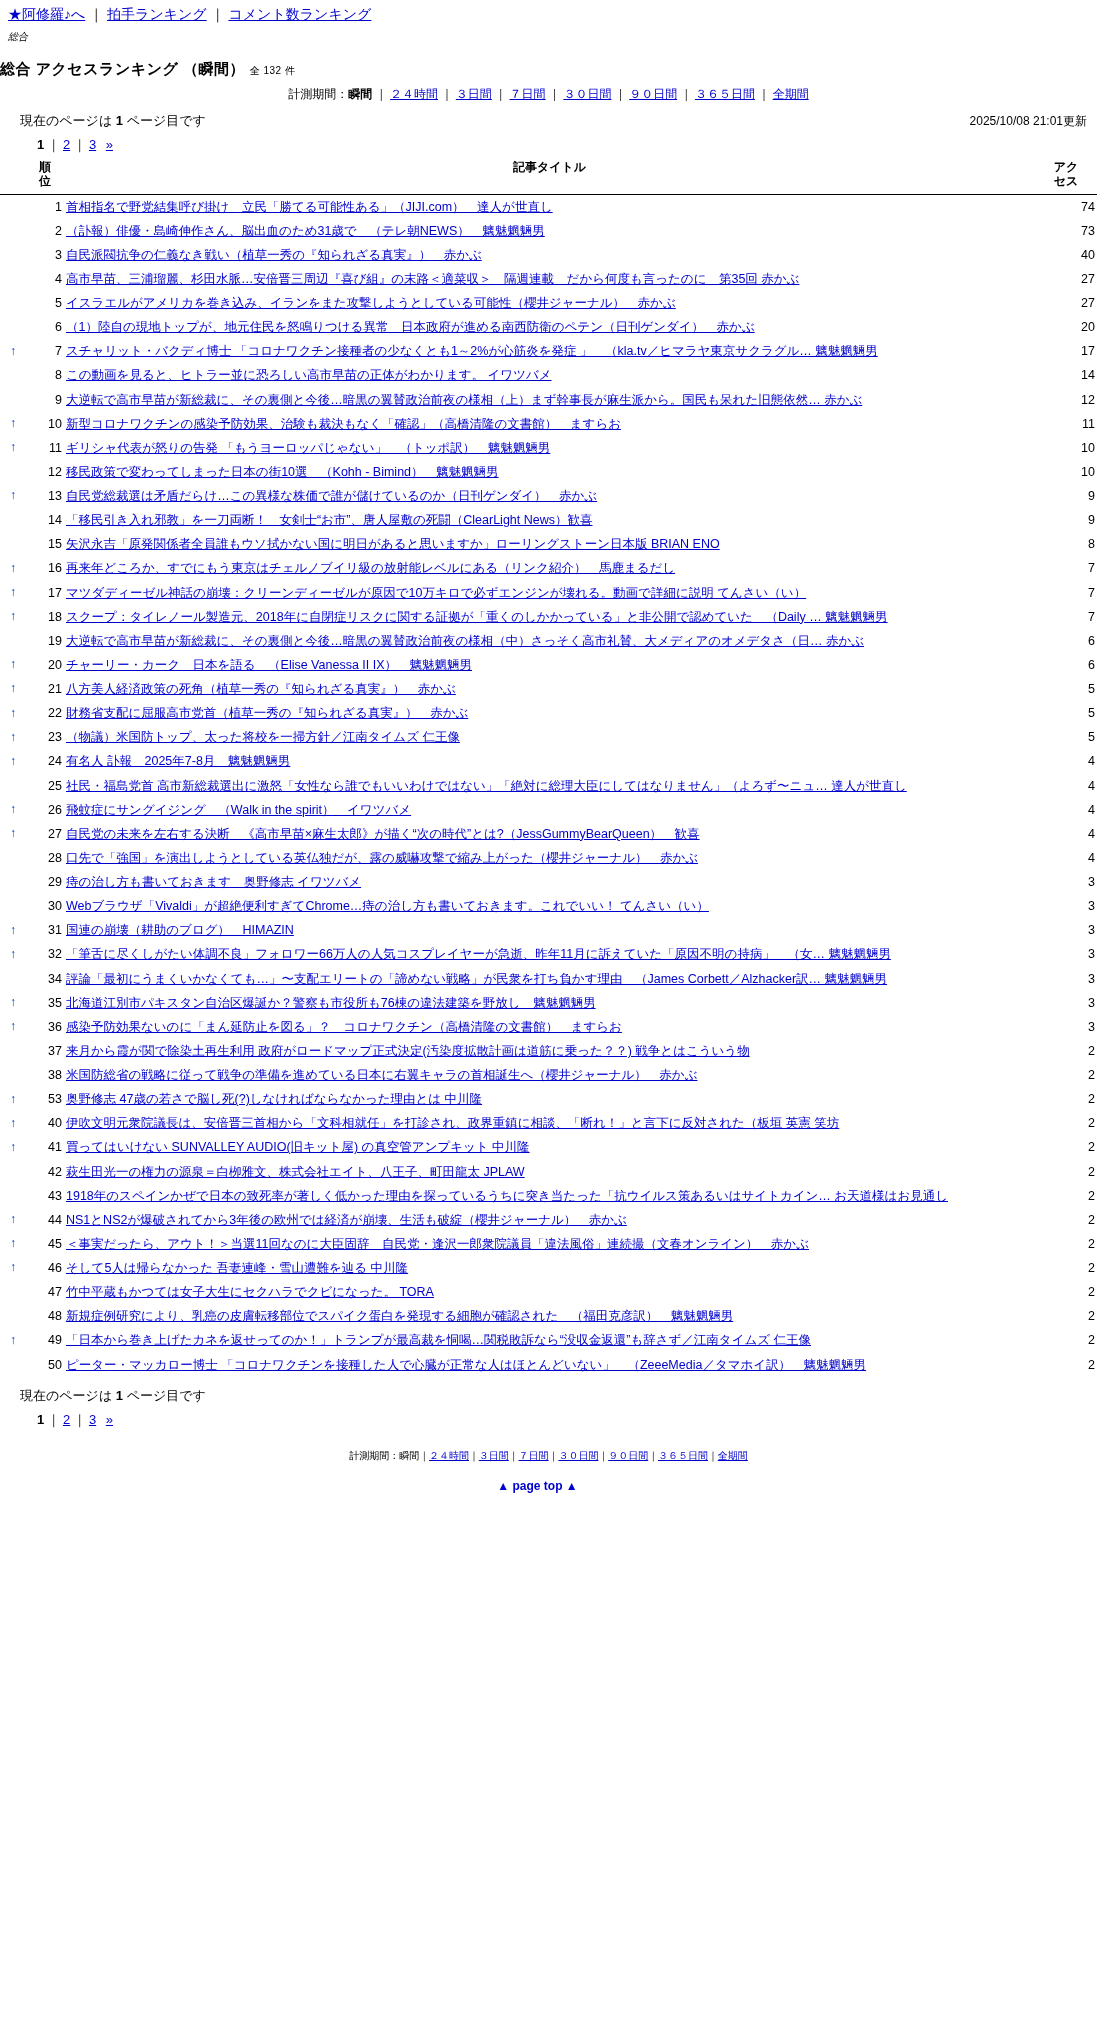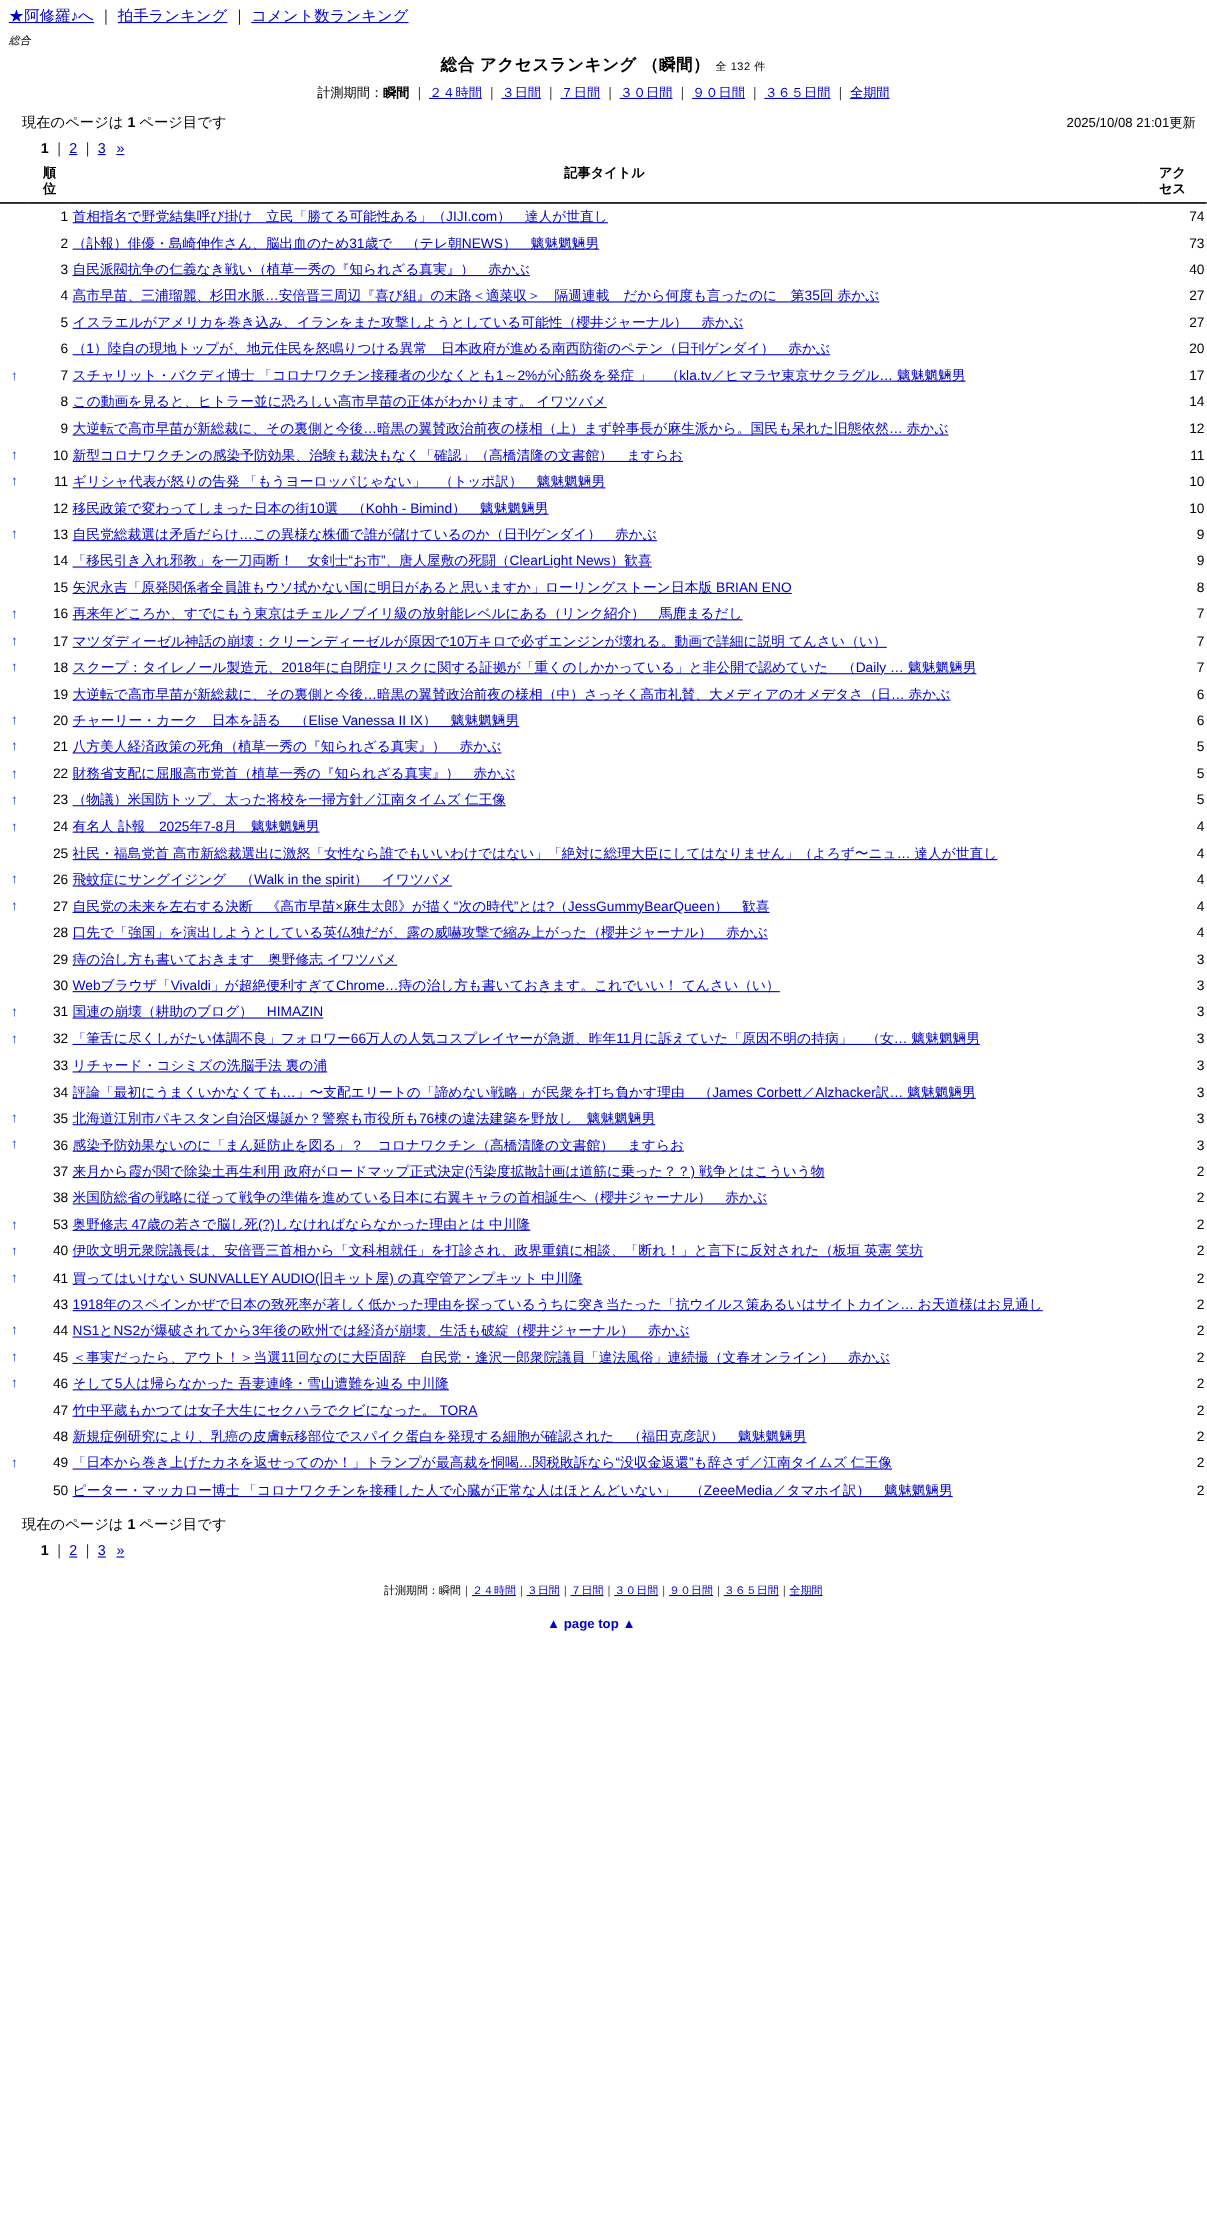--- a/index.html
+++ b/index.html
@@ -27,24 +27,23 @@
     text-decoration: none;
     padding: 0 4px;
   }
   .crumb {
     font-size: 10px;
     padding: 2px 0 2px 8px;
     color: #000;
     font-style: italic;
   }
   .title {
-    text-align: center;
     font-size: 15px;
     font-weight: bold;
-    margin-top: 4px;
+    margin-top: 14px;
     letter-spacing: 0.5px;
   }
   .title .count {
     font-size: 10px;
     font-weight: normal;
   }
   .periodbar {
     text-align: center;
     font-size: 12px;
     margin-top: 7px;
@@ -366,26 +365,20 @@
         <td class="c-acc">3</td>
       </tr>
       <tr>
         <td class="c-arrow">↑</td>
         <td class="c-rank">32</td>
         <td class="c-title"><a class="lnk">「筆舌に尽くしがたい体調不良」フォロワー66万人の人気コスプレイヤーが急逝、昨年11月に訴えていた「原因不明の持病」　（女… 魑魅魍魎男</a></td>
         <td class="c-acc">3</td>
       </tr>
       <tr>
         <td class="c-arrow"></td>
-        <td class="c-rank">33</td>
-        <td class="c-title"><a class="lnk">リチャード・コシミズの洗脳手法 裏の浦</a></td>
-        <td class="c-acc">3</td>
-      </tr>
-      <tr>
-        <td class="c-arrow"></td>
         <td class="c-rank">34</td>
         <td class="c-title"><a class="lnk">評論「最初にうまくいかなくても…」〜支配エリートの「諦めない戦略」が民衆を打ち負かす理由　（James Corbett／Alzhacker訳… 魑魅魍魎男</a></td>
         <td class="c-acc">3</td>
       </tr>
       <tr>
         <td class="c-arrow">↑</td>
         <td class="c-rank">35</td>
         <td class="c-title"><a class="lnk">北海道江別市パキスタン自治区爆誕か？警察も市役所も76棟の違法建築を野放し　魑魅魍魎男</a></td>
         <td class="c-acc">3</td>
       </tr>
@@ -416,20 +409,26 @@
       <tr>
         <td class="c-arrow">↑</td>
         <td class="c-rank">40</td>
         <td class="c-title"><a class="lnk">伊吹文明元衆院議長は、安倍晋三首相から「文科相就任」を打診され、政界重鎮に相談、「断れ！」と言下に反対された（板垣 英憲 笑坊</a></td>
         <td class="c-acc">2</td>
       </tr>
       <tr>
         <td class="c-arrow">↑</td>
         <td class="c-rank">41</td>
         <td class="c-title"><a class="lnk">買ってはいけない SUNVALLEY AUDIO(旧キット屋) の真空管アンプキット 中川隆</a></td>
+        <td class="c-acc">2</td>
+      </tr>
+      <tr>
+        <td class="c-arrow"></td>
+        <td class="c-rank">42</td>
+        <td class="c-title"><a class="lnk">萩生田光一の権力の源泉＝白栁雅文、株式会社エイト、八王子、町田龍太 JPLAW</a></td>
         <td class="c-acc">2</td>
       </tr>
       <tr>
         <td class="c-arrow"></td>
         <td class="c-rank">43</td>
         <td class="c-title"><a class="lnk">1918年のスペインかぜで日本の致死率が著しく低かった理由を探っているうちに突き当たった「抗ウイルス策あるいはサイトカイン… お天道様はお見通し</a></td>
         <td class="c-acc">2</td>
       </tr>
       <tr>
         <td class="c-arrow">↑</td>

